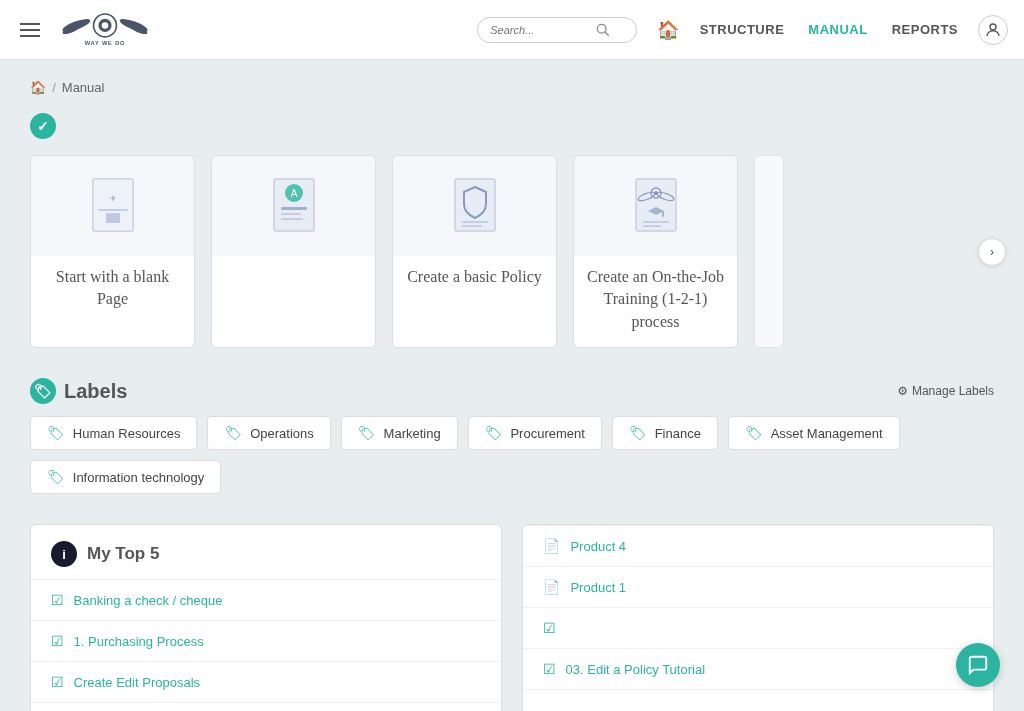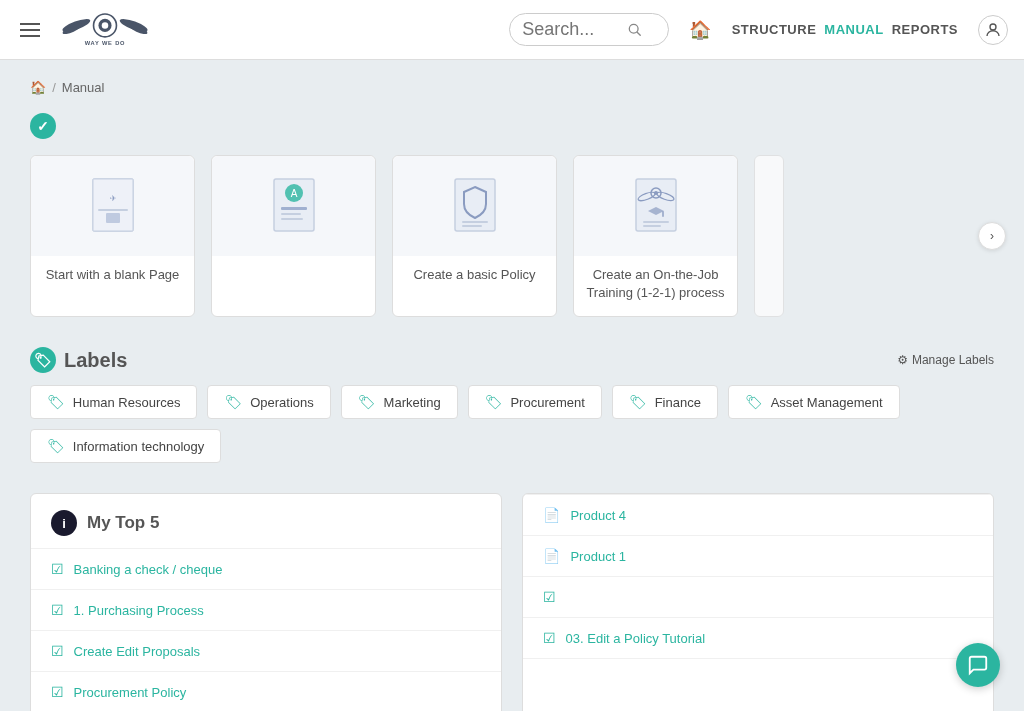--- a/index.html
+++ b/index.html
@@ -23,24 +23,24 @@
     .logo-svg { width: 90px; height: 45px; }
     .header-right { display: flex; align-items: center; gap: 20px; margin-left: auto; }
     .search-box {
       display: flex; align-items: center;
       border: 1px solid #ccc; border-radius: 20px;
       padding: 5px 12px; background: #fff;
       gap: 6px; min-width: 160px;
     }
     .search-box input {
       border: none; outline: none; background: transparent;
-      font-size: 18px; color: #701a75; width: 100px;
+      font-size: 11px; color: #701a75; width: 100px; font-style: italic;
     }
     .search-icon-svg { width: 14px; height: 14px; color: #888; }
-    .nav-links { display: flex; align-items: center; gap: 8px; }
+    .nav-links { display: flex; align-items: center; gap: 24px; }
     .nav-link {
       font-size: 13px; font-weight: 600; color: #555;
       text-decoration: none; cursor: pointer; letter-spacing: 0.5px;
     }
     .nav-link.active { color: #2bb5a0; }
     .nav-home-icon { font-size: 18px; color: #555; cursor: pointer; }
     .user-icon { width: 30px; height: 30px; border-radius: 50%; border: 1px solid #ccc; display: flex; align-items: center; justify-content: center; cursor: pointer; color: #555; font-size: 16px; }
 
     
     .main { padding: 20px 30px; }
@@ -65,21 +65,21 @@
       background: #fff; border: 1px solid #ddd; border-radius: 6px;
       width: 165px; min-width: 165px; padding: 0;
       display: flex; flex-direction: column; align-items: center;
       cursor: pointer;
     }
     .card-img-area {
       width: 100%; height: 100px; display: flex; align-items: center;
       justify-content: center; background: #f5f7fa; border-radius: 6px 6px 0 0;
     }
     .card-img-area svg { width: 70px; height: 70px; }
-    .card-label { padding: 10px 10px 14px; font-size: 13px; color: #555; text-align: center; line-height: 1.4; font-weight: 500; }
+    .card-label { padding: 10px 10px 14px; font-size: 16px; color: #555; text-align: center; line-height: 1.4; font-weight: 500; font-family: Liberation Serif, serif; }
     .carousel-btn {
       position: absolute; right: -12px; top: 50%; transform: translateY(-50%);
       width: 28px; height: 28px; background: #fff; border: 1px solid #ddd;
       border-radius: 50%; display: flex; align-items: center; justify-content: center;
       cursor: pointer; font-size: 12px; color: #555; box-shadow: 0 1px 4px rgba(0,0,0,0.1);
     }
 
     
     .labels-header { display: flex; align-items: center; justify-content: space-between; margin-bottom: 12px; }
     .labels-title { display: flex; align-items: center; gap: 8px; font-size: 20px; font-weight: 600; color: #555; }

